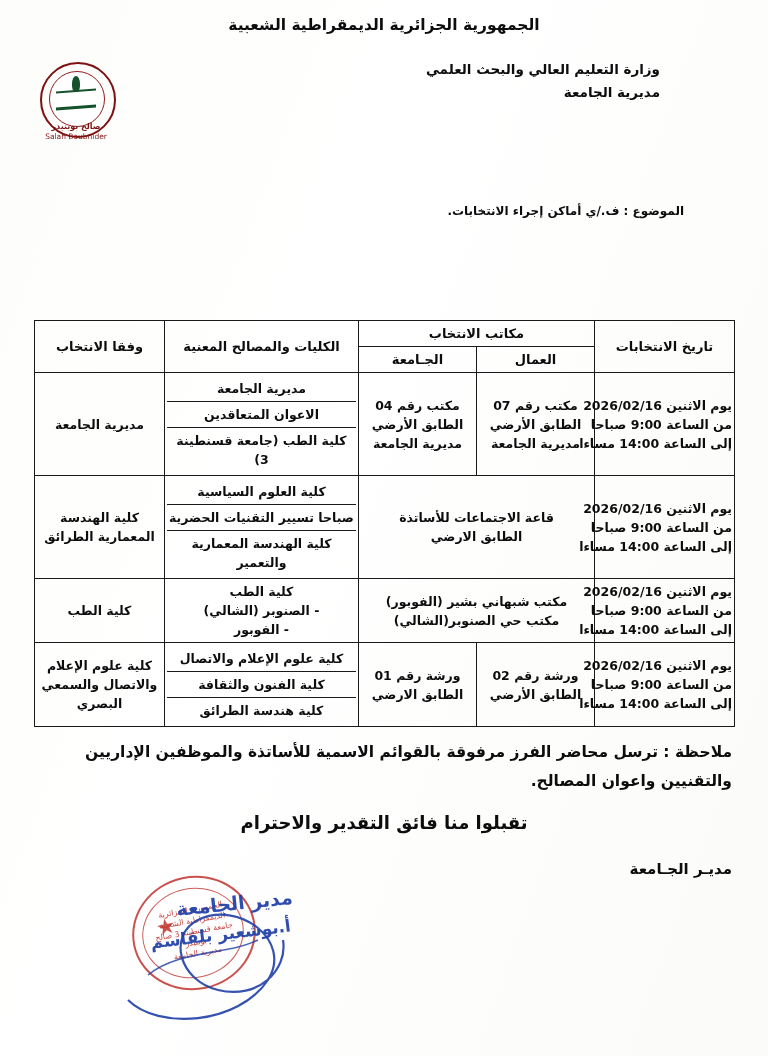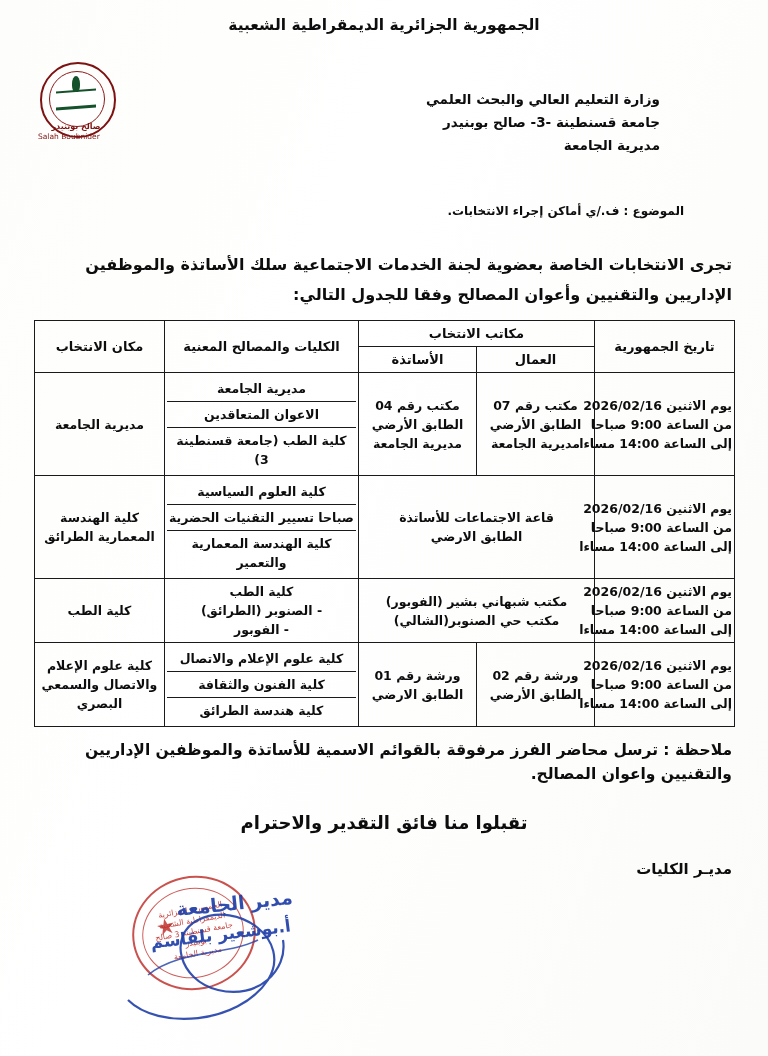--- a/index.html
+++ b/index.html
@@ -32,21 +32,20 @@
     letter-spacing: 0px;
   }
   .ministry {
     position: absolute;
     top: 58px;
     right: 108px;
     text-align: right;
     font-size: 13.5px;
     line-height: 23px;
     font-weight: bold;
-    margin-top: 30px;
   }
   .ministry div { white-space: nowrap; }
 
   
   .logo {
     position: absolute;
     top: 60px;
     left: 26px;
     width: 110px;
     height: 85px;
@@ -97,21 +96,21 @@
     text-align: center;
     font-size: 8px;
     color: #7d1212;
     font-weight: bold;
   }
   .logo .lbl-en {
     position: absolute;
     left: 12px;
     top: 72px;
     width: 76px;
-    text-align: left;
+    text-align: center;
     font-size: 7.5px;
     color: #7d1212;
   }
 
   
   .subject {
     position: absolute;
     top: 204px;
     right: 84px;
     font-size: 12px;
@@ -165,21 +164,21 @@
   .sub-line:last-child { border-bottom: none; }
   .inner-stack { padding: 0; }
   .inner-stack .sub-line { padding: 3px 2px; }
   .nb {
     position: absolute;
     top: 738px;
     right: 36px;
     left: 40px;
     font-size: 15.5px;
     font-weight: bold;
-    line-height: 24px;
+    line-height: 29px;
     text-align: right;
   }
   .closing {
     position: absolute;
     top: 812px;
     right: 0;
     left: 0;
     text-align: center;
     font-size: 18px;
     font-weight: bold;
@@ -272,56 +271,54 @@
 </style>
 </head>
 <body>
 
 <div class="page">
 
   <div class="title-top">الجمهورية الجزائرية الديمقراطية الشعبية</div>
 
   <div class="ministry">
     <div>وزارة التعليم العالي والبحث العلمي</div>
-    <div>جامعة قسنطينة -3- صالح بوبنيدر</div>
     <div>مديرية الجامعة</div>
   </div>
 
   <div class="logo">
     <div class="ring"></div>
     <div class="inner"></div>
     <div class="book"></div>
     <div class="flame"></div>
     <div class="lbl-ar">صالح بوبنيدر</div>
     <div class="lbl-en">Salah Boubnider</div>
   </div>
 
   <div class="subject">الموضوع : ف./ي أماكن إجراء الانتخابات.</div>
 
-  <div class="intro">تجرى الانتخابات الخاصة بعضوية لجنة الخدمات الاجتماعية سلك الأساتذة والموظفين الإداريين والتقنيين وأعوان المصالح وفقا للجدول التالي:</div>
 
   <div class="tbl-wrap">
     <table class="sched">
       <colgroup>
         <col class="col-date">
           <col class="col-off-w">
           <col class="col-off-t">
           <col class="col-fac">
           <col class="col-place">
       </colgroup>
       <thead>
         <tr>
-          <th rowspan="2">تاريخ الجمهورية</th>
+          <th rowspan="2">تاريخ الانتخابات</th>
           <th colspan="2">مكاتب الانتخاب</th>
           <th rowspan="2">الكليات والمصالح المعنية</th>
-          <th rowspan="2">مكان الانتخاب</th>
+          <th rowspan="2">وفقا الانتخاب</th>
         </tr>
         <tr>
           <th>العمال</th>
-          <th>الأساتذة</th>
+          <th>الجـامعة</th>
         </tr>
       </thead>
       <tbody>
 
         <tr>
           <td class="cell-lines">
             <div>يوم الاثنين 2026/02/16</div>
             <div>من الساعة 9:00 صباحا</div>
             <div>إلى الساعة 14:00 مساءا</div>
           </td>
@@ -369,21 +366,21 @@
             <div>يوم الاثنين 2026/02/16</div>
             <div>من الساعة 9:00 صباحا</div>
             <div>إلى الساعة 14:00 مساءا</div>
           </td>
           <td class="cell-lines" colspan="2">
             <div>مكتب شبهاني بشير (الفوبور)</div>
             <div>مكتب حي الصنوبر(الشالي)</div>
           </td>
           <td class="cell-lines">
             <div>كلية الطب</div>
-            <div>- الصنوبر (الطرائق)</div>
+            <div>- الصنوبر (الشالي)</div>
             <div>- الفوبور</div>
           </td>
           <td>كلية الطب</td>
         </tr>
 
         <tr>
           <td class="cell-lines">
             <div>يوم الاثنين 2026/02/16</div>
             <div>من الساعة 9:00 صباحا</div>
             <div>إلى الساعة 14:00 مساءا</div>
@@ -408,21 +405,21 @@
           </td>
         </tr>
       </tbody>
     </table>
   </div>
 
   <div class="nb">ملاحظة : ترسل محاضر الفرز مرفوقة بالقوائم الاسمية للأساتذة والموظفين الإداريين والتقنيين واعوان المصالح.</div>
 
   <div class="closing">تقبلوا منا فائق التقدير والاحترام</div>
 
-  <div class="signature-label">مديـر الكليات</div>
+  <div class="signature-label">مديـر الجـامعة</div>
 
   <div class="stamp">
     <div class="oval"></div>
     <div class="oval2"></div>
     <div class="star">★</div>
     <div class="st-text">
       <div>الجمهورية الجزائرية الديمقراطية الشعبية</div>
       <div>جامعة قسنطينة 3 صالح بوبنيدر</div>
       <div>مديرية الجامعة</div>
     </div>

